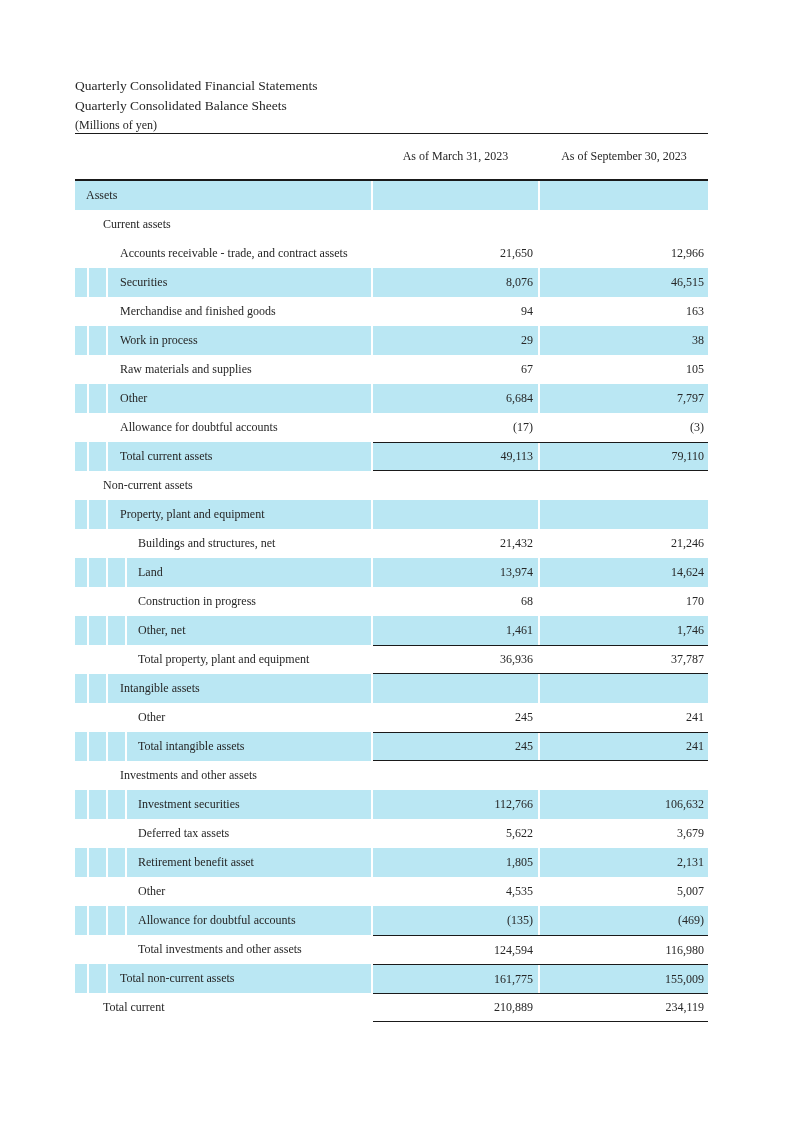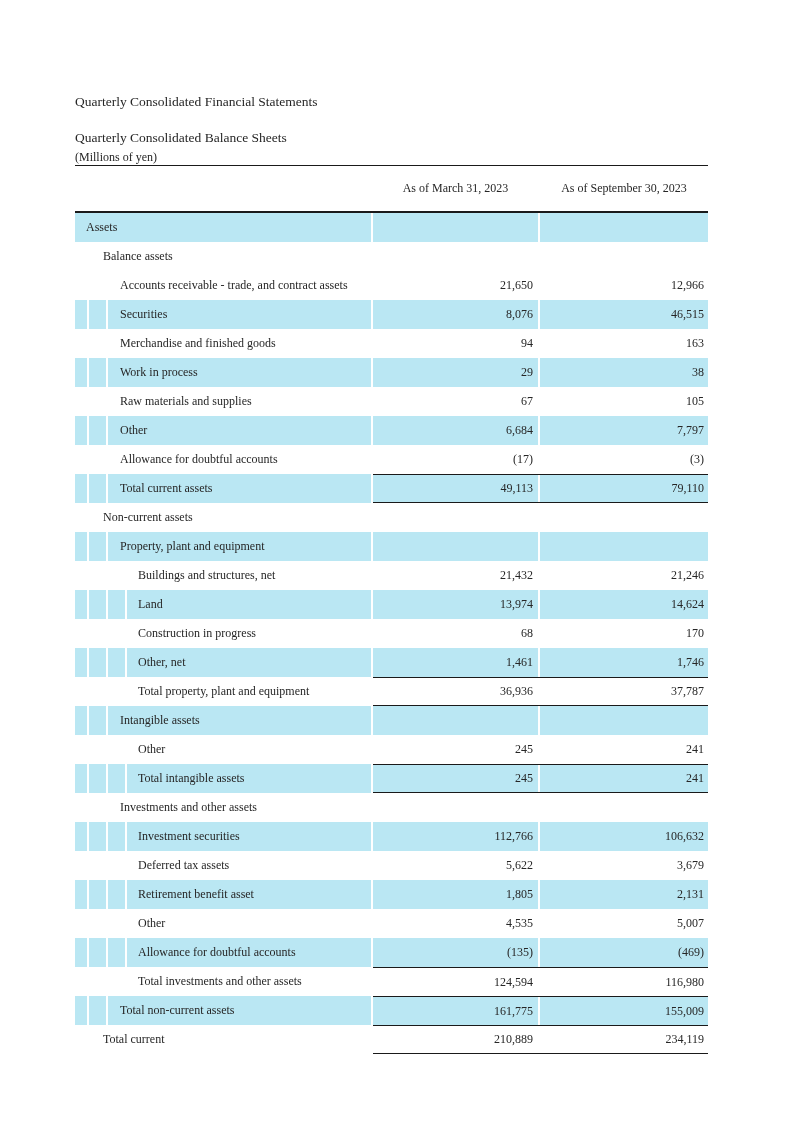--- a/index.html
+++ b/index.html
@@ -5,21 +5,21 @@
   html,body { margin:0; padding:0; background:#ffffff; }
   body {
     width:800px; height:1131px; overflow:hidden;
     font-family:"Liberation Serif","DejaVu Serif",serif;
     color:#262626;
     -webkit-font-smoothing:antialiased;
   }
   .page { position:relative; width:800px; height:1131px; background:#fff; }
   .content { position:absolute; left:75px; top:76px; width:633px; }
 
-  .title { font-size:13.5px; line-height:20px; white-space:nowrap;margin-top:16px; }
+  .title { font-size:13.5px; line-height:20px; white-space:nowrap; }
 
   .units {
     margin-top:2px;
     font-size:12px; line-height:14px;
     text-align:left;
     border-bottom:1px solid #1a1a1a;
     padding-bottom:1px;
   }
 
   .colheads { display:flex; height:45px; align-items:center; font-size:12px; }
@@ -64,21 +64,21 @@
     <div class="bs-table" id="bs-table">
         <div class="row hl">
           <div class="lab" style="padding-left: 11px;">Assets</div>
           <div class="nums">
             <div class="c1"></div>
             <div class="c2"></div>
           </div>
         </div>
         <div class="row">
           <div class="ind w0"></div>
-          <div class="lab" style="padding-left: 14px;">Balance assets</div>
+          <div class="lab" style="padding-left: 14px;">Current assets</div>
           <div class="nums">
             <div class="c1"></div>
             <div class="c2"></div>
           </div>
         </div>
         <div class="row">
           <div class="ind w0"></div>
           <div class="ind w1"></div>
           <div class="lab" style="padding-left: 12px;">Accounts receivable - trade, and contract assets</div>
           <div class="nums">

